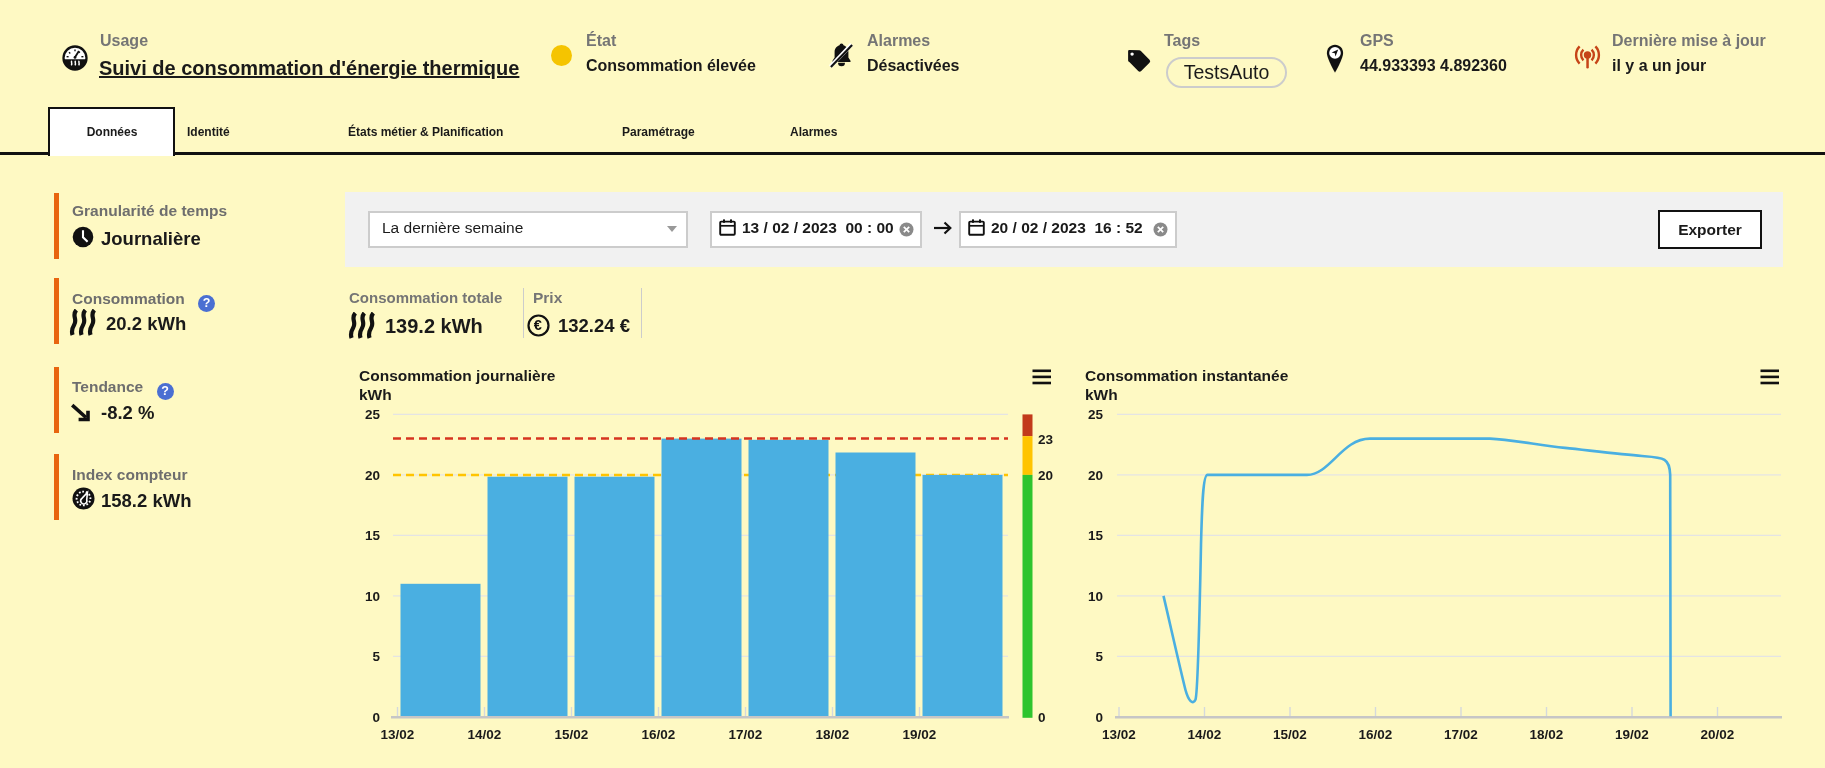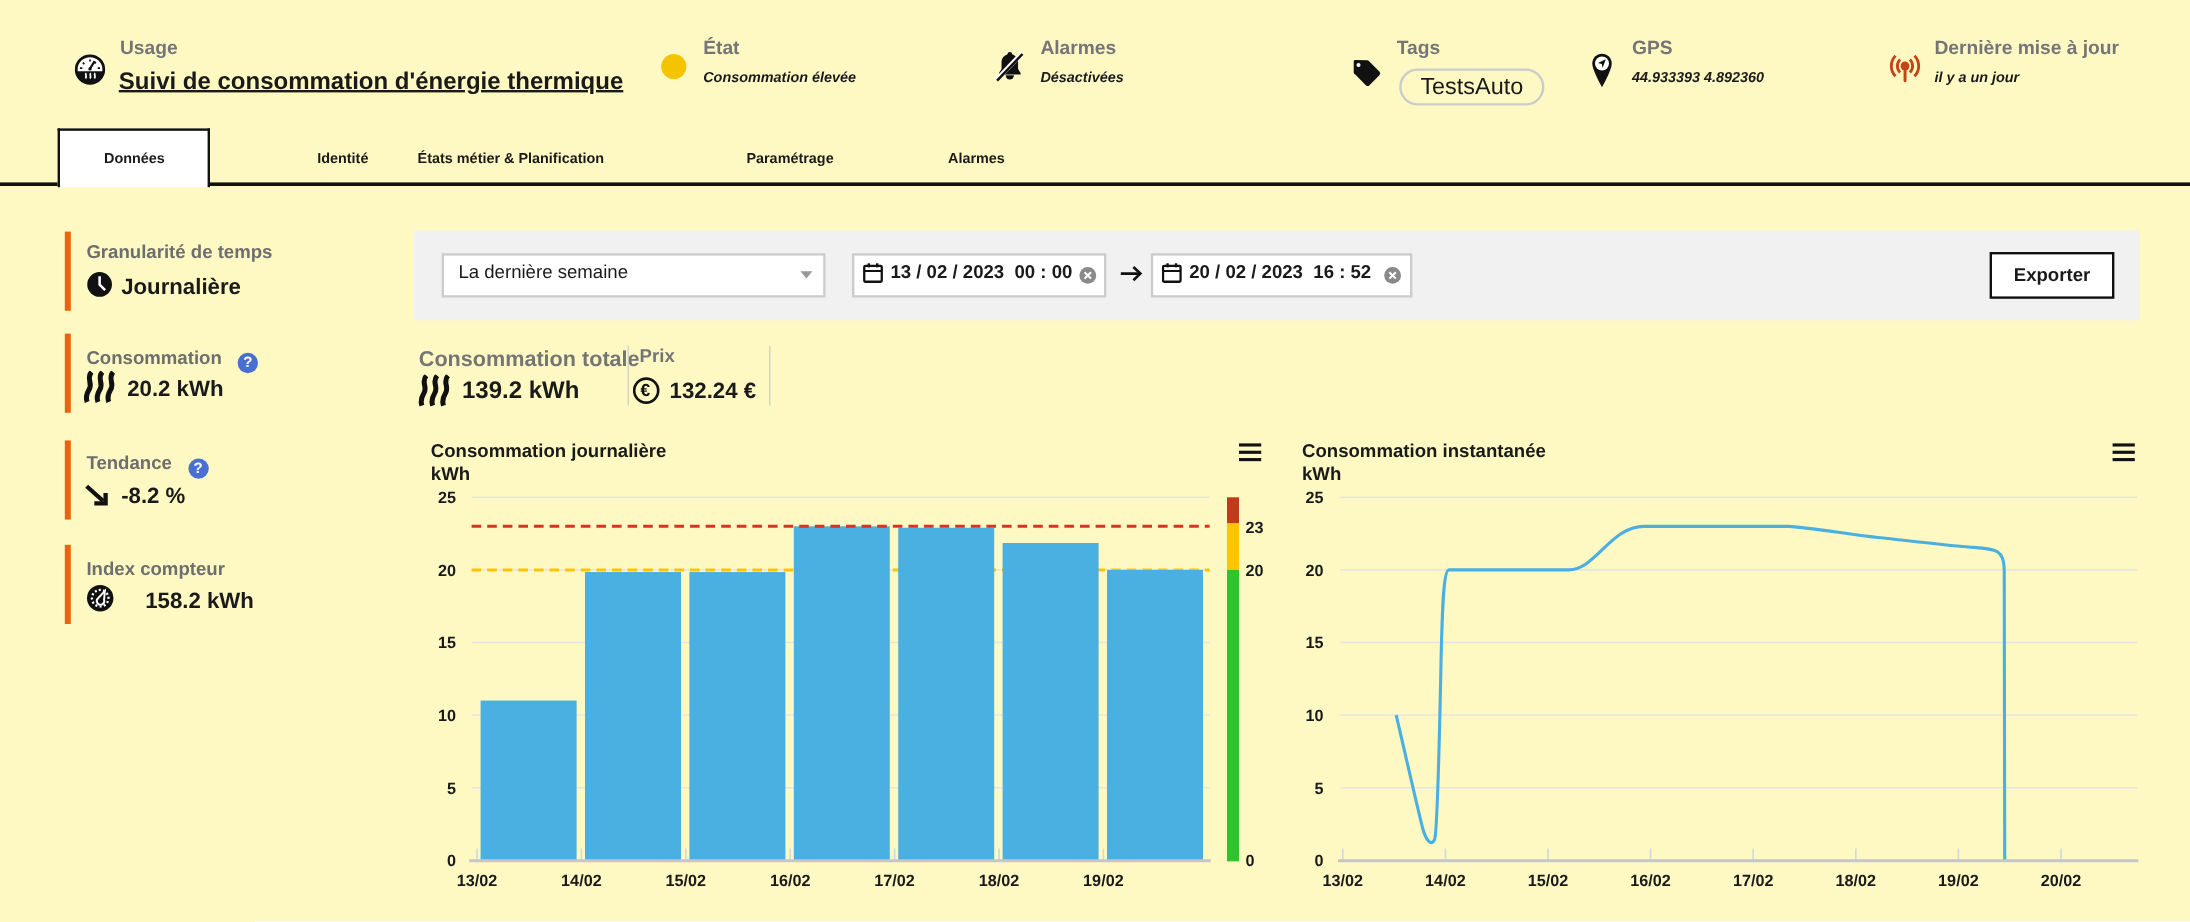--- a/index.html
+++ b/index.html
@@ -1,19 +1,19 @@
 <!DOCTYPE html>
 <html><head>
 <meta charset="utf-8">
 <style>
 html,body{margin:0;padding:0;background:#fff;}
 #page{position:relative;width:1825px;height:768px;background:#fef9c3;font-family:"Liberation Sans",sans-serif;overflow:hidden;}
 .abs{position:absolute;}
 .lbl{font-weight:bold;font-size:16px;color:#757575;white-space:nowrap;}
-.val{font-weight:bold;font-size:12px;color:#1a1a1a;white-space:nowrap;font-style:italic;}
+.val{font-weight:bold;font-size:16px;color:#1a1a1a;white-space:nowrap;}
 .slbl{font-weight:bold;font-size:15.5px;color:#6e6e6e;white-space:nowrap;}
 .sval{font-weight:bold;font-size:18.5px;color:#1a1a1a;white-space:nowrap;}
 .obar{position:absolute;left:54px;width:5px;height:66px;background:#E8650F;}
 .qm{display:inline-block;width:17px;height:17px;border-radius:50%;background:#4A6FD2;color:#fff;font-size:12.5px;font-weight:bold;text-align:center;line-height:17px;vertical-align:-3px;margin-left:9px;}
 .tabtxt{font-weight:bold;font-size:12px;color:#1a1a1a;white-space:nowrap;}
 </style>
 </head>
 <body>
 <div id="page">
 
@@ -68,21 +68,21 @@
   <path d="M17.6,15.4 A7.6,7.6 0 0 0 17.6,4.6" fill="none" stroke="#C64417" stroke-width="2.4"></path>
   <path d="M5.6,18.6 A12.3,12.3 0 0 1 5.6,1.4" fill="none" stroke="#C64417" stroke-width="2.4"></path>
   <path d="M21.4,18.6 A12.3,12.3 0 0 0 21.4,1.4" fill="none" stroke="#C64417" stroke-width="2.4"></path>
 </svg>
 <div class="abs lbl" style="left:1612px;top:32px">Dernière mise à jour</div>
 <div class="abs val" style="left:1612px;top:57px">il y a un jour</div>
 
 <div class="abs" style="left:0;top:152px;width:1825px;height:2.5px;background:#111;"></div>
 <div class="abs" style="left:48px;top:107px;width:123px;height:47px;background:#fff;border:2.5px solid #111;border-bottom:none;"></div>
 <div class="abs tabtxt" style="left:48px;top:125px;width:128px;text-align:center;">Données</div>
-<div class="abs tabtxt" style="left:187px;top:125px;width:120px;text-align:right;">Identité</div>
+<div class="abs tabtxt" style="left:187px;top:125px;width:120px;text-align:left;">Identité</div>
 <div class="abs tabtxt" style="left:348px;top:125px;">États métier &amp; Planification</div>
 <div class="abs tabtxt" style="left:622px;top:125px;">Paramétrage</div>
 <div class="abs tabtxt" style="left:790px;top:125px;">Alarmes</div>
 
 <div class="obar" style="top:193px;"></div>
 <div class="abs slbl" style="left:72px;top:202px;">Granularité de temps</div>
 <svg class="abs" style="left:72px;top:226px" width="22" height="22" viewBox="0 0 22 22">
   <circle cx="11" cy="11" r="10.3" fill="#111"></circle>
   <path d="M11,4.2 L11,11.2 L15.6,15.8" fill="none" stroke="#fff" stroke-width="2.1"></path>
 </svg>
@@ -103,21 +103,21 @@
 </svg>
 <div class="abs sval" style="left:101px;top:402px;">-8.2 %</div>
 
 <div class="obar" style="top:454px;"></div>
 <div class="abs slbl" style="left:72px;top:466px;">Index compteur</div>
 <svg class="abs" style="left:72px;top:487px" width="23" height="23" viewBox="0 0 23 23">
   <circle cx="11.5" cy="11.5" r="11" fill="#111"></circle>
   <circle cx="11.5" cy="11.5" r="6.9" fill="none" stroke="#fff" stroke-width="1.9" stroke-dasharray="1.7,1.9" transform="rotate(-100 11.5 11.5)"></circle>
   <path d="M12.9,4.6 L14.5,11.8 A3.1,3.1 0 1 1 9.5,11.9 Z" fill="#111" stroke="#fff" stroke-width="1.6" transform="rotate(18 11.5 13)"></path>
 </svg>
-<div class="abs sval" style="left:101px;top:490px;margin-left:20px;">158.2 kWh</div>
+<div class="abs sval" style="left:101px;top:490px;">158.2 kWh</div>
 
 <div class="abs" style="left:345px;top:192px;width:1438px;height:75px;background:#F1F1F1;"></div>
 <div class="abs" style="left:368px;top:211px;width:316px;height:33px;background:#fff;border:2px solid #ccc;"></div>
 <div class="abs" style="left:382px;top:219px;font-weight:normal;font-size:15.5px;color:#1a1a1a;">La dernière semaine</div>
 <div class="abs" style="left:667px;top:226px;width:0;height:0;border-left:5px solid transparent;border-right:5px solid transparent;border-top:6px solid #999;"></div>
 
 <div class="abs" style="left:710px;top:211px;width:208px;height:33px;background:#fff;border:2px solid #ccc;"></div>
 <svg class="abs" style="left:719px;top:219px" width="17" height="17" viewBox="0 0 17 17">
   <rect x="1.2" y="2.6" width="14.6" height="13.2" fill="none" stroke="#111" stroke-width="1.9" rx="1"></rect>
   <line x1="1.2" y1="6.8" x2="15.8" y2="6.8" stroke="#111" stroke-width="1.7"></line>
@@ -145,21 +145,21 @@
 </svg>
 <div class="abs" style="left:991px;top:219px;font-weight:bold;font-size:15.5px;color:#1a1a1a;">20 / 02 / 2023&nbsp; 16 : 52</div>
 <svg class="abs" style="left:1153px;top:222px" width="15" height="15" viewBox="0 0 15 15">
   <circle cx="7.5" cy="7.5" r="7" fill="#8a8a8a"></circle>
   <line x1="4.8" y1="4.8" x2="10.2" y2="10.2" stroke="#fff" stroke-width="1.7"></line>
   <line x1="10.2" y1="4.8" x2="4.8" y2="10.2" stroke="#fff" stroke-width="1.7"></line>
 </svg>
 
 <div class="abs" style="left:1658px;top:210px;width:100px;height:35px;background:#fff;border:2.5px solid #111;text-align:center;line-height:35px;font-weight:bold;font-size:15.5px;color:#1a1a1a;">Exporter</div>
 
-<div class="abs" style="left:349px;top:289px;font-weight:bold;font-size:18px;color:#757575;">Consommation totale</div>
+<div class="abs" style="left:349px;top:289px;font-weight:bold;font-size:15px;color:#757575;">Consommation totale</div>
 <svg class="abs" style="left:347px;top:312px" width="34" height="27" viewBox="0 0 34 27">
   <path d="M8.3,1 C3.4,6.5 9.6,10 6.3,15.5 C4.1,19.2 3.1,22 4.6,26 M17.3,1 C12.4,6.5 18.6,10 15.3,15.5 C13.1,19.2 12.1,22 13.6,26 M26.3,1 C21.4,6.5 27.6,10 24.3,15.5 C22.1,19.2 21.1,22 22.6,26" fill="none" stroke="#111" stroke-width="4.2"></path>
 </svg>
 <div class="abs" style="left:385px;top:315px;font-weight:bold;font-size:20px;color:#1a1a1a;">139.2 kWh</div>
 <div class="abs" style="left:523px;top:288px;width:1px;height:50px;background:#ccc;"></div>
 <div class="abs" style="left:533px;top:289px;font-weight:bold;font-size:15.5px;color:#757575;">Prix</div>
 <svg class="abs" style="left:527px;top:314px" width="23" height="23" viewBox="0 0 23 23">
   <circle cx="11.5" cy="11.5" r="10" fill="none" stroke="#111" stroke-width="2.2"></circle>
   <text x="6.7" y="16.4" font-family="Liberation Sans,sans-serif" font-size="14.5" font-weight="bold" fill="#111">€</text>
 </svg>

